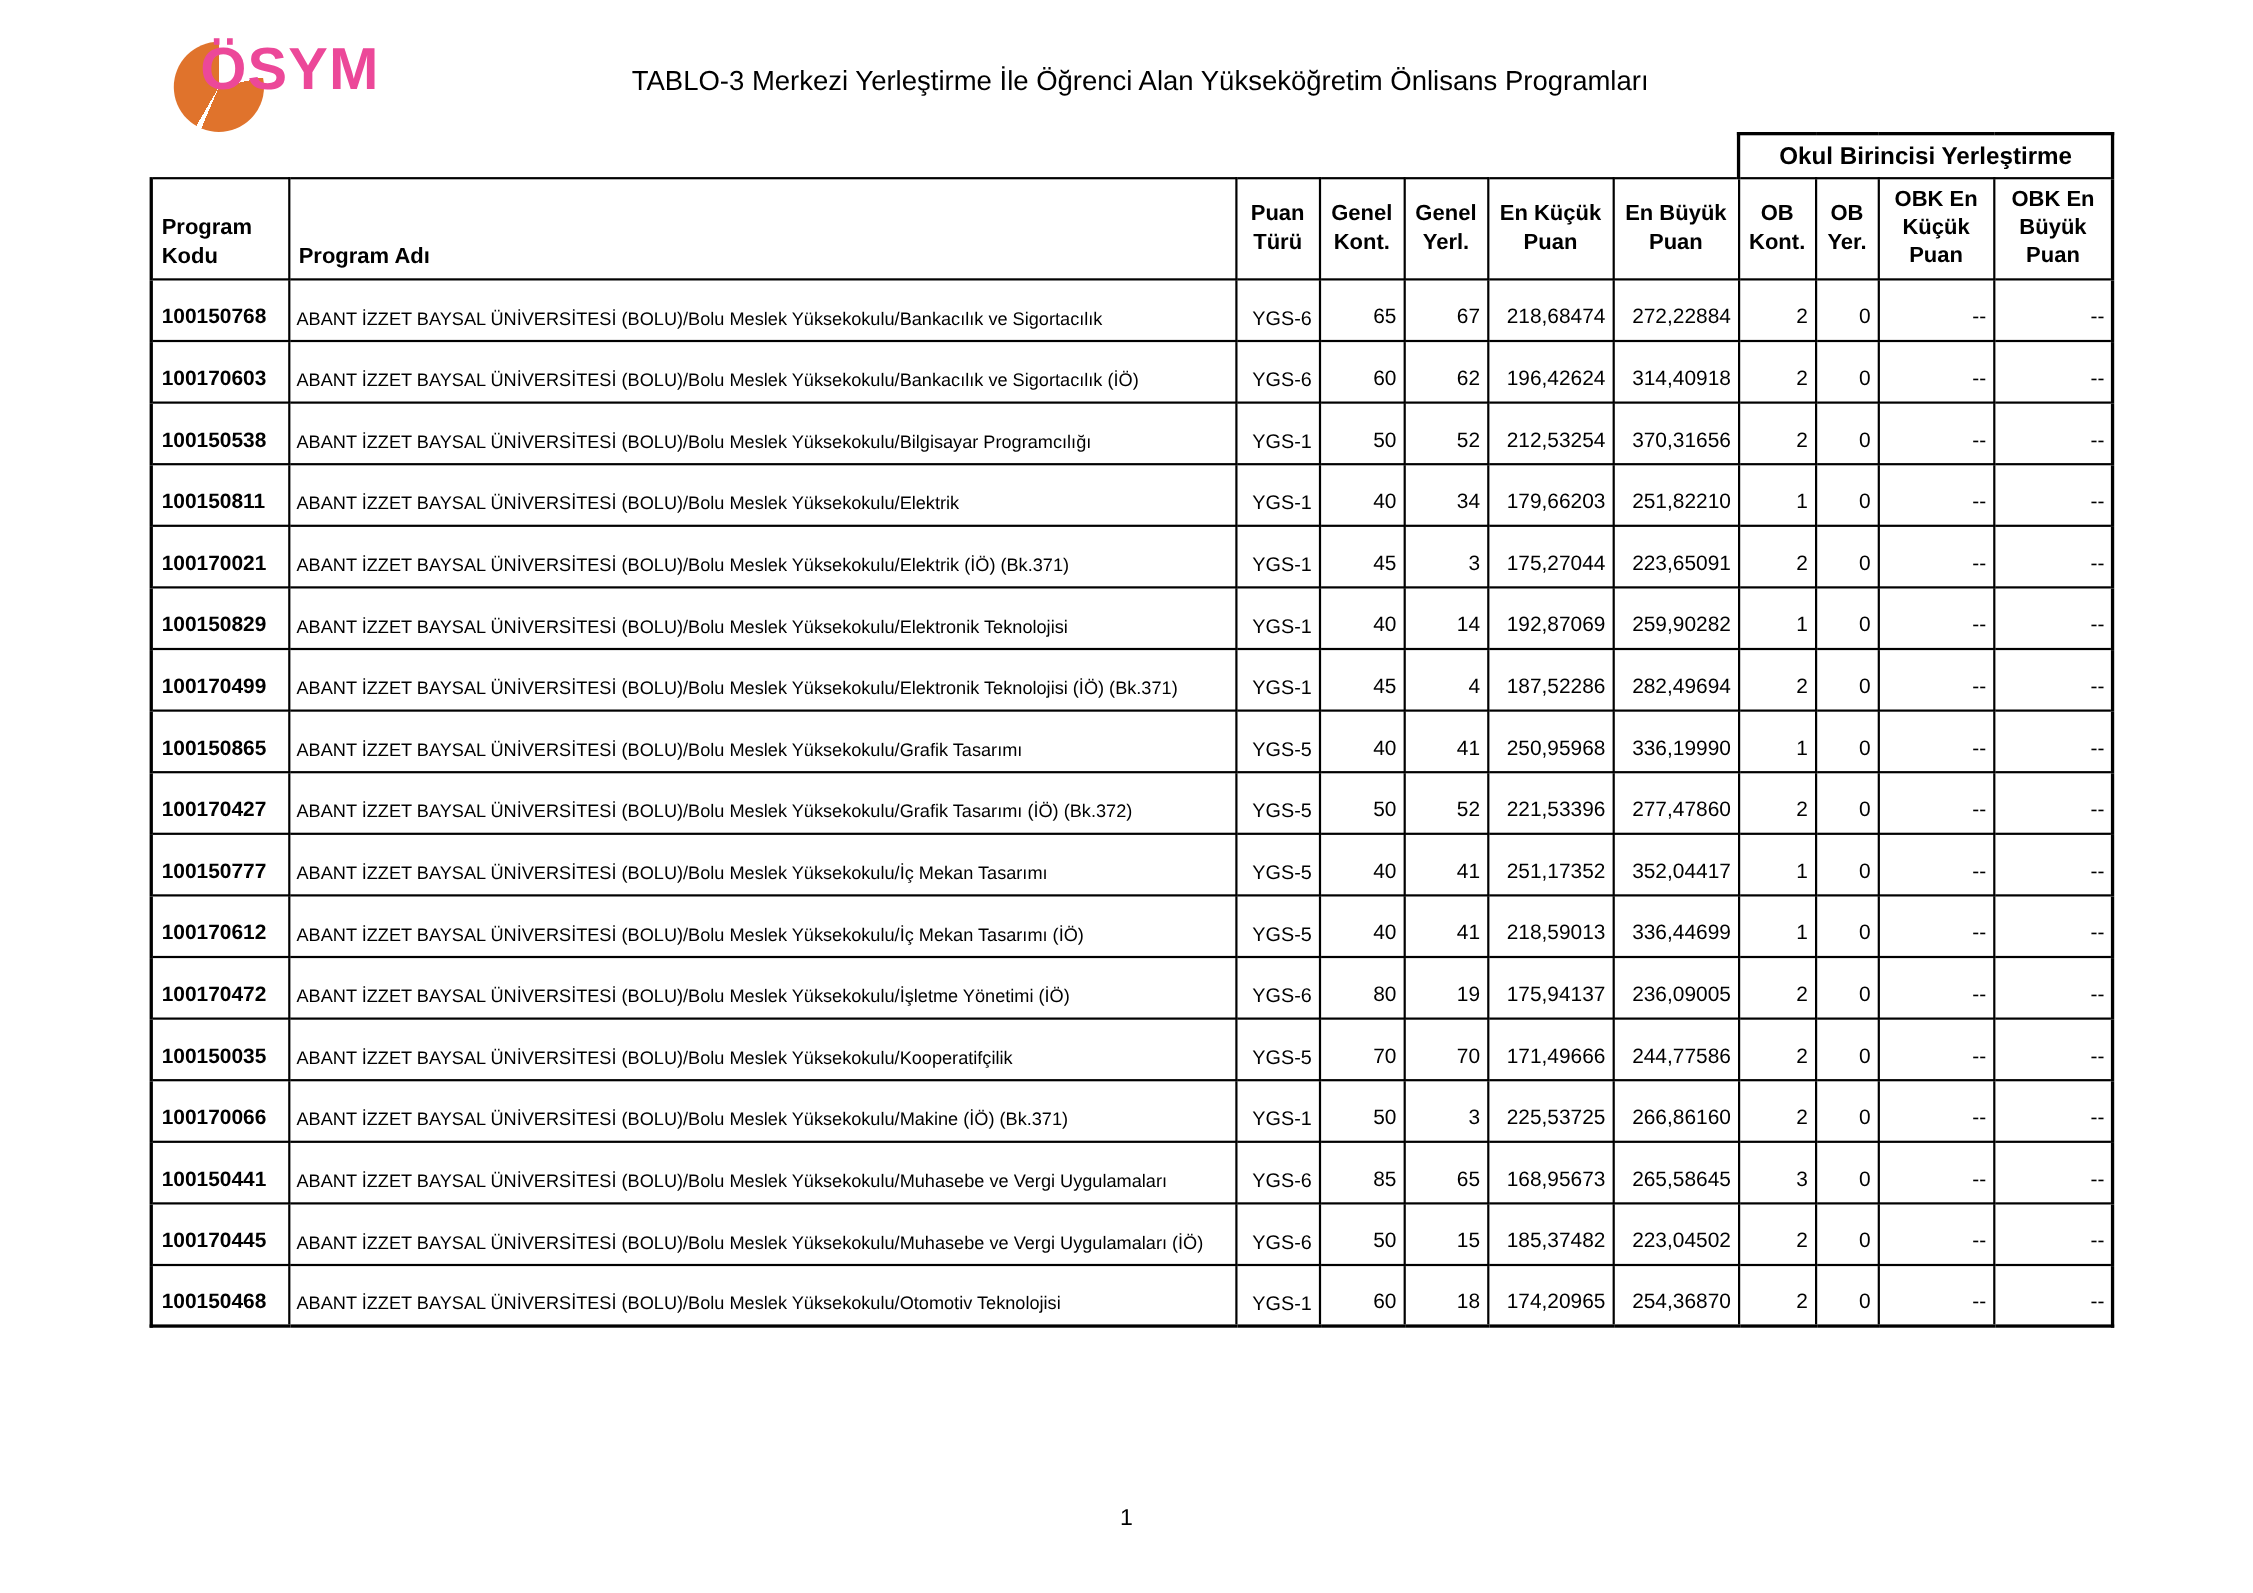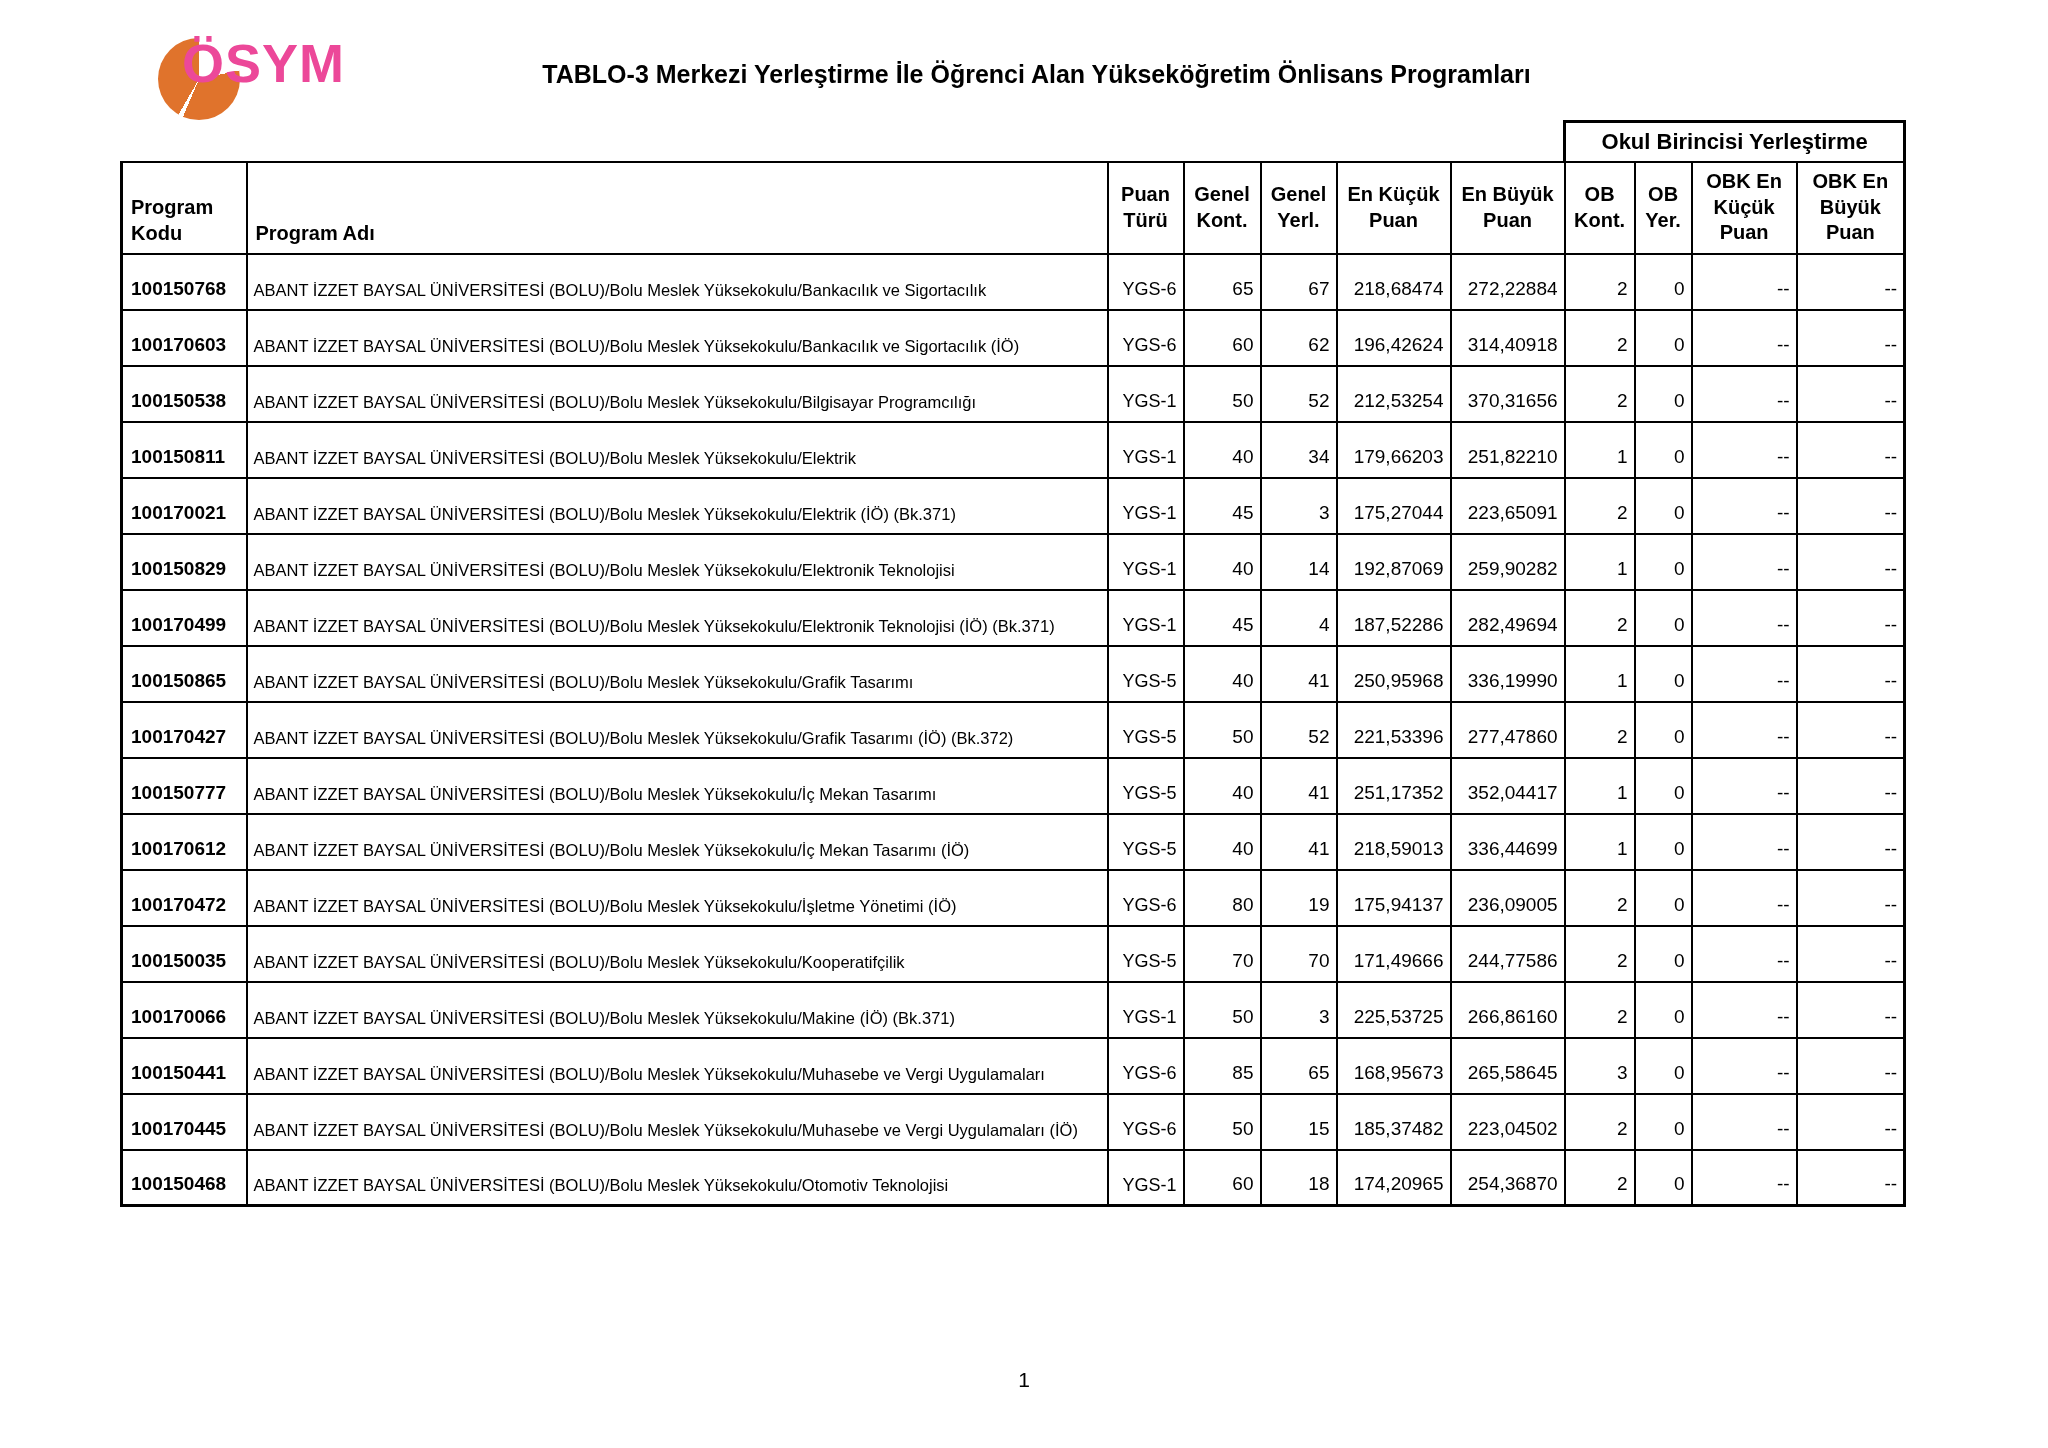--- a/index.html
+++ b/index.html
@@ -24,29 +24,30 @@
       #E0732C 210deg 360deg);
   }
   .logo-text {
     position: absolute; left: 26px; top: 2px;
     font-size: 54px; font-weight: bold; letter-spacing: 1px;
     color: #ec4899;
   }
   .doc-title {
     position: absolute; left: 0; top: 60px; width: 2048px;
     text-align: center;
-    font-size: 25px; font-weight: bold; padding-left: 25px;
+    font-size: 25px; font-weight: normal; padding-left: 25px;
   }
 
   
   .table-wrap { position: absolute; left: 120px; top: 120px; }
   table.main {
     border-collapse: collapse;
     table-layout: fixed;
     width: 1783px;
+    margin-left: 16px;
   }
   th, td { border: 2px solid #000; overflow: hidden; }
   th.spacer { border: none; background: transparent; }
 
   thead tr.group-row { height: 40px; }
   th.group {
     border-top-width: 3px; border-left-width: 3px; border-right-width: 3px;
     font-size: 22px; font-weight: bold; text-align: center; vertical-align: middle;
   }
 

